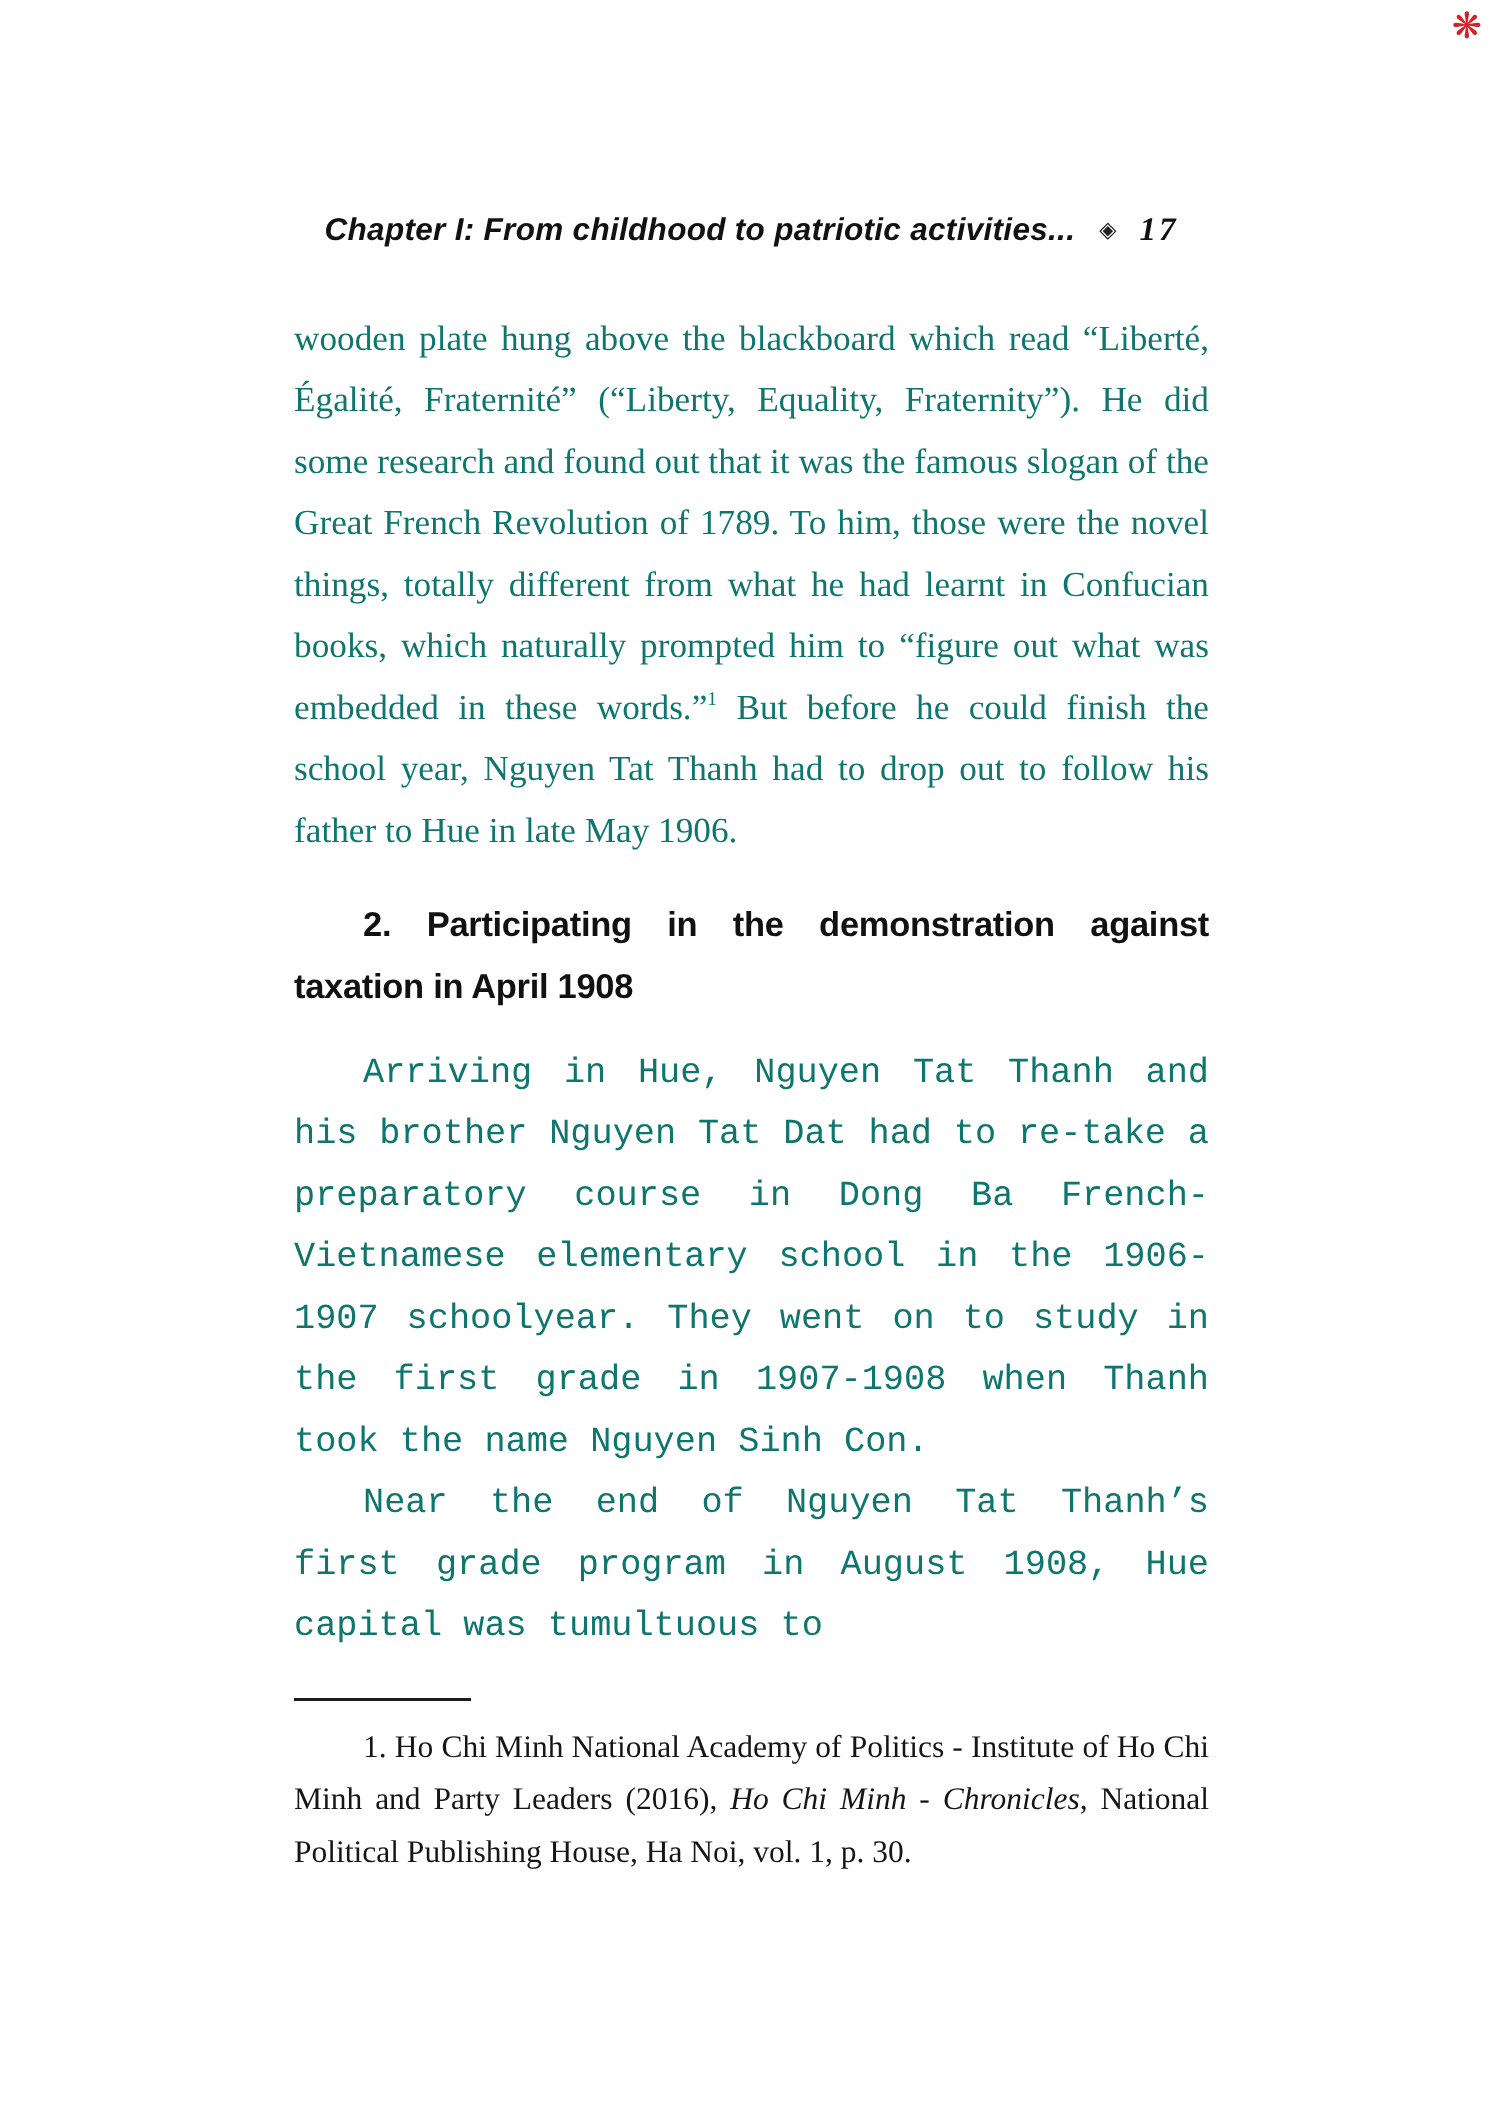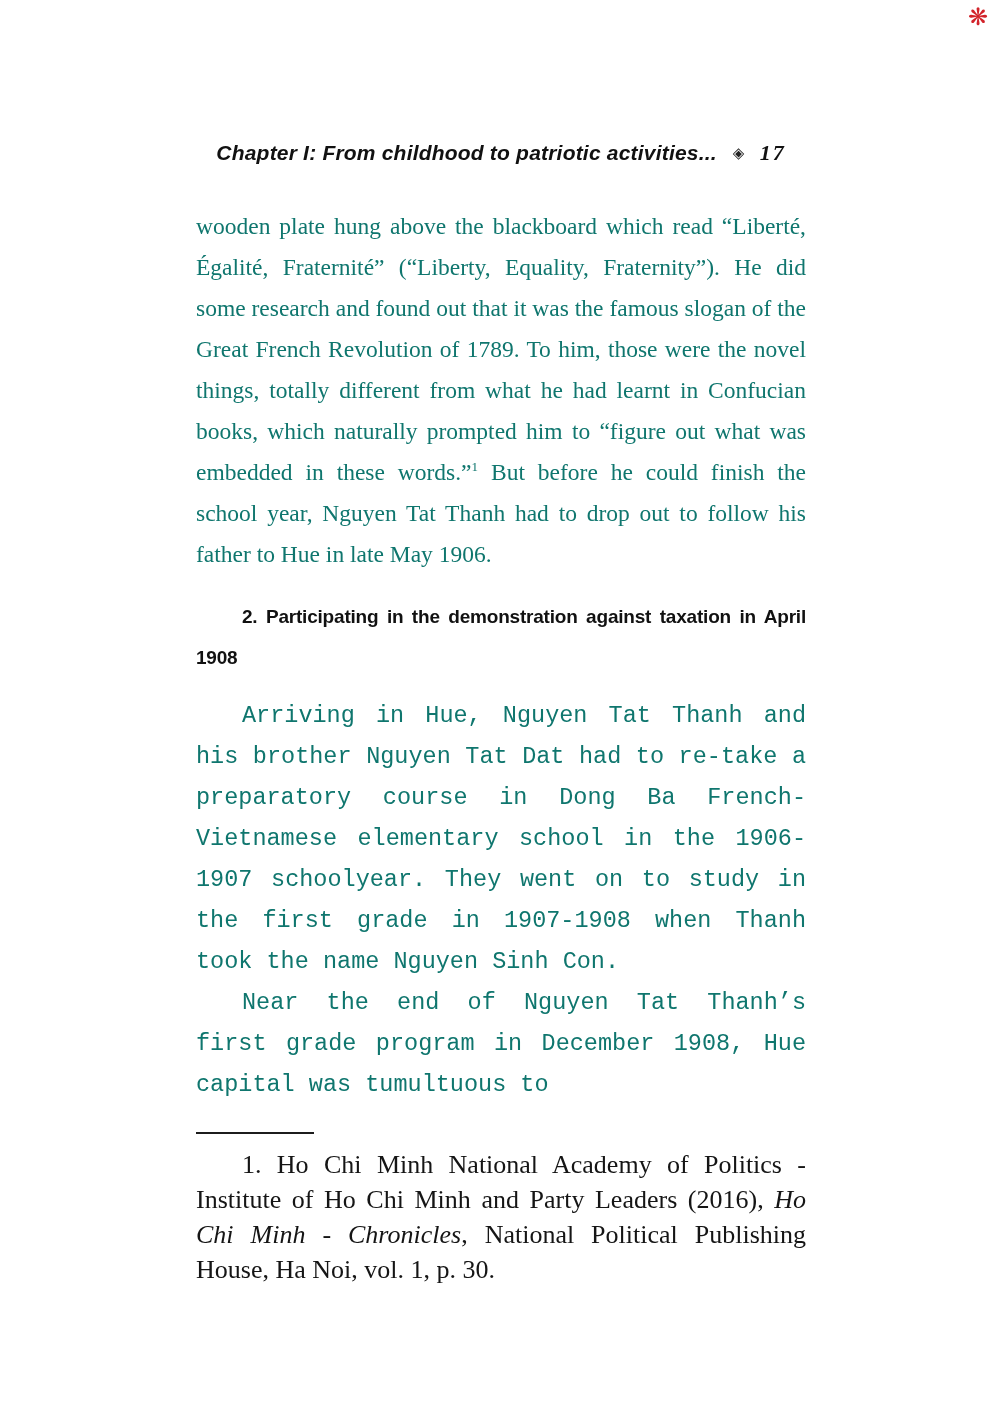--- a/index.html
+++ b/index.html
@@ -69,42 +69,42 @@
   }
   .para.indent { text-indent: 46px; font-family: Liberation Mono, monospace; }
   sup.note-ref {
     font-size: 13px;
     line-height: 0;
     vertical-align: super;
   }
   .heading {
     font-family: "Liberation Sans", sans-serif;
     font-weight: 700;
-    font-size: 19px;
+    font-size: 23px;
     letter-spacing: -0.2px;
     line-height: 41px;
     color: #111111;
     text-align: justify;
     text-indent: 46px;
     margin: 21px 0 17px 0;
   }
   .footnote-block {
     position: absolute;
     left: 196px;
     top: 1132px;
     width: 610px;
   }
   .rule {
     width: 118px;
     height: 2px;
     background: #1c1c1c;
     margin: 0 0 13px 0;
   }
   .footnote {
-    font-size: 26px;
+    font-size: 21px;
     line-height: 35px;
     text-align: justify;
     text-indent: 46px;
     margin: 0;
     color: #151515;
   }
 </style>
 </head>
 <body>
 
@@ -119,21 +119,21 @@
       <span class="diamond">◈</span>
       <span class="pagenum">17</span>
     </div>
 
     <p class="para"><span>wooden plate hung above the blackboard which read “Liberté, Égalité, Fraternité” (“Liberty, Equality, Fraternity”). He did some research and found out that it was the famous slogan of the Great French Revolution of 1789. To him, those were the novel things, totally different from what he had learnt in Confucian books, which naturally prompted him to “figure out what was embedded in these words.”</span><sup class="note-ref">1</sup><span> But before he could finish the school year, Nguyen Tat Thanh had to drop out to follow his father to Hue in late May 1906.</span></p>
 
     <h2 class="heading">2. Participating in the demonstration against taxation in April 1908</h2>
 
     <p class="para indent">Arriving in Hue, Nguyen Tat Thanh and his brother Nguyen Tat Dat had to re-take a preparatory course in Dong Ba French-Vietnamese elementary school in the 1906-1907 schoolyear. They went on to study in the first grade in 1907-1908 when Thanh took the name Nguyen Sinh Con.</p>
 
-    <p class="para indent">Near the end of Nguyen Tat Thanh’s first grade program in December 1908, Hue capital was tumultuous to</p>
+    <p class="para indent">Near the end of Nguyen Tat Thanh’s first grade program in August 1908, Hue capital was tumultuous to</p>
 
   </div>
 
   <div class="footnote-block">
     <div class="rule"></div>
     <p class="footnote"><span>1. Ho Chi Minh National Academy of Politics - Institute of Ho Chi Minh and Party Leaders (2016), </span><i>Ho Chi Minh - Chronicles</i><span>, National Political Publishing House, Ha Noi, vol. 1, p. 30.</span></p>
   </div>
 
 </div>
 

